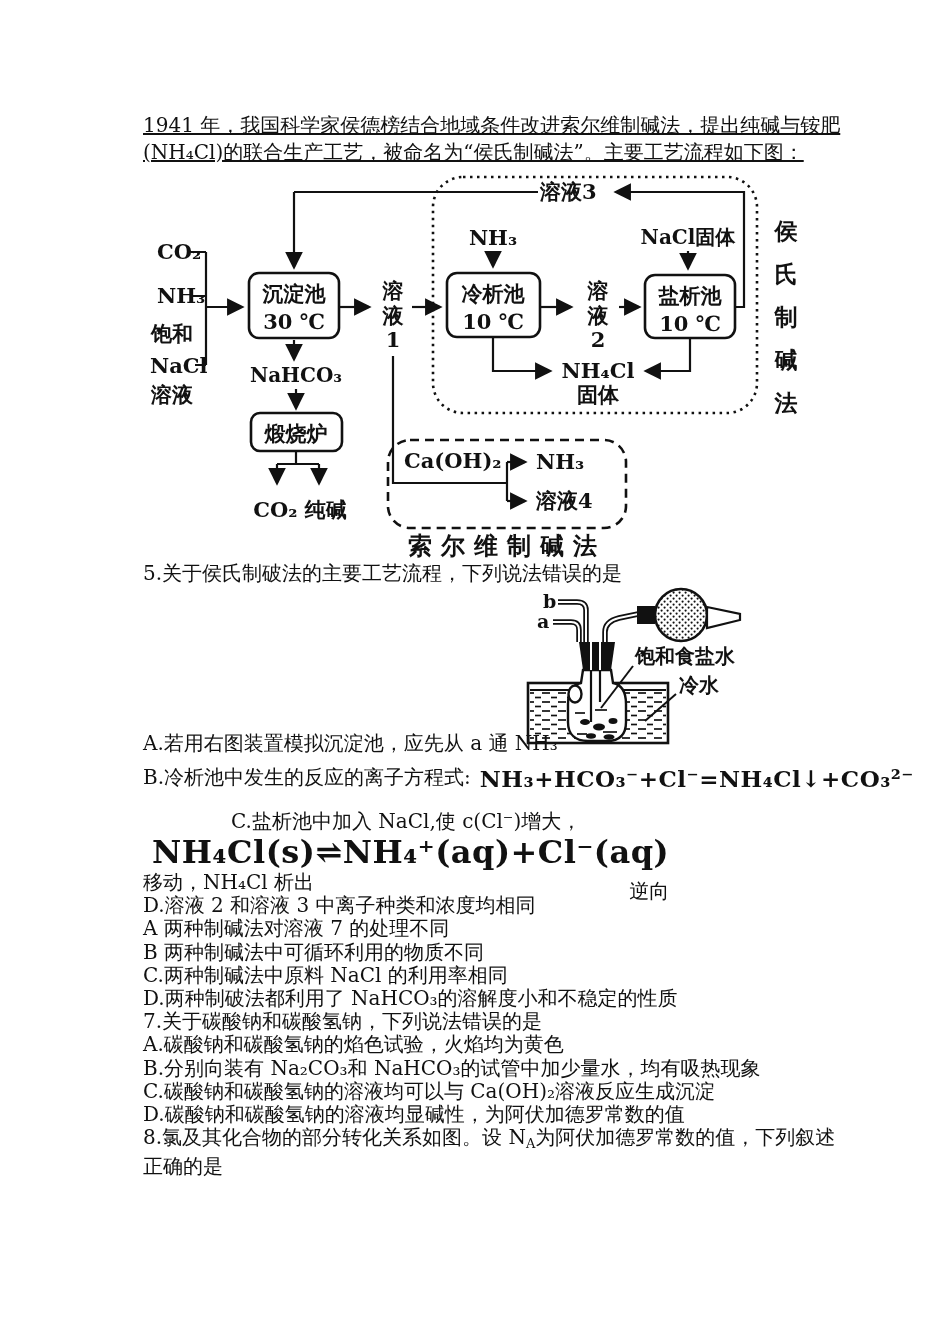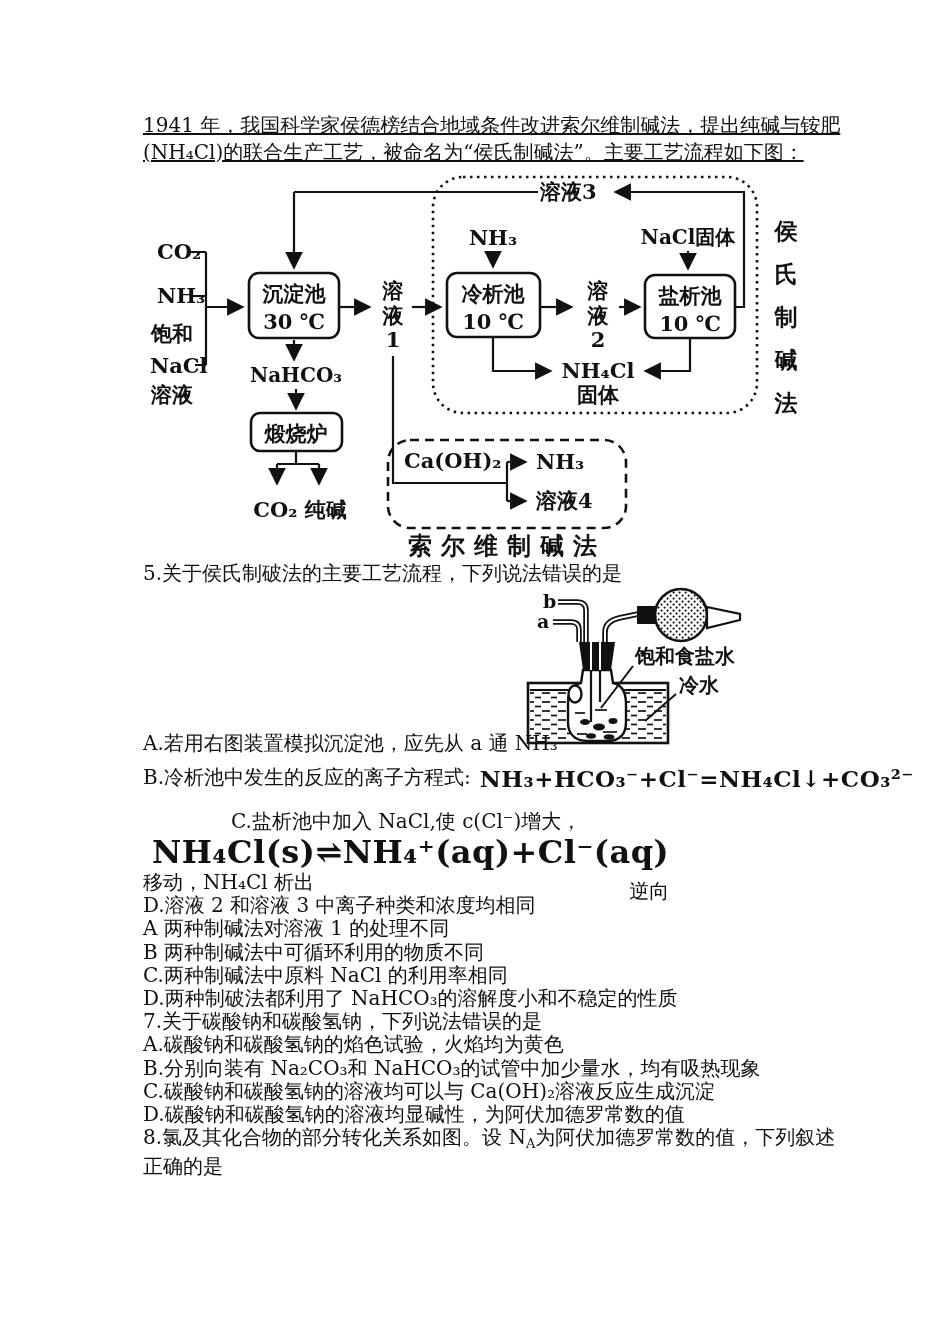--- a/index.html
+++ b/index.html
@@ -190,21 +190,21 @@
 
 <div class="abs eqrow" style="left:143px;top:810px;height:36px;flex-direction:column;">
   <span class="tline">C.盐析池中加入 NaCl,使 c(Cl⁻)增大，</span>
   <span class="eq big" style="margin-left:9px;">NH₄Cl(s)⇌NH₄⁺(aq)+Cl⁻(aq)</span>
   <span class="tline tail">逆向</span>
 </div>
 
 <div class="abs block" style="left:143px;top:871px;">
   <div class="tline">移动，NH₄Cl 析出</div>
   <div class="tline">D.溶液 2 和溶液 3 中离子种类和浓度均相同</div>
-  <div class="tline">A 两种制碱法对溶液 1 的处理不同</div>
+  <div class="tline">A 两种制碱法对溶液 7 的处理不同</div>
   <div class="tline">B 两种制碱法中可循环利用的物质不同</div>
   <div class="tline">C.两种制碱法中原料 NaCl 的利用率相同</div>
   <div class="tline">D.两种制破法都利用了 NaHCO₃的溶解度小和不稳定的性质</div>
   <div class="tline">7.关于碳酸钠和碳酸氢钠，下列说法错误的是</div>
   <div class="tline">A.碳酸钠和碳酸氢钠的焰色试验，火焰均为黄色</div>
   <div class="tline">B.分别向装有 Na₂CO₃和 NaHCO₃的试管中加少量水，均有吸热现象</div>
   <div class="tline">C.碳酸钠和碳酸氢钠的溶液均可以与 Ca(OH)₂溶液反应生成沉淀</div>
   <div class="tline">D.碳酸钠和碳酸氢钠的溶液均显碱性，为阿伏加德罗常数的值</div>
   <div class="tline">
     <span>8.氯及其化合物的部分转化关系如图。设 N</span><sub class="na">A</sub><span>为阿伏加德罗常数的值，下列叙述</span>

